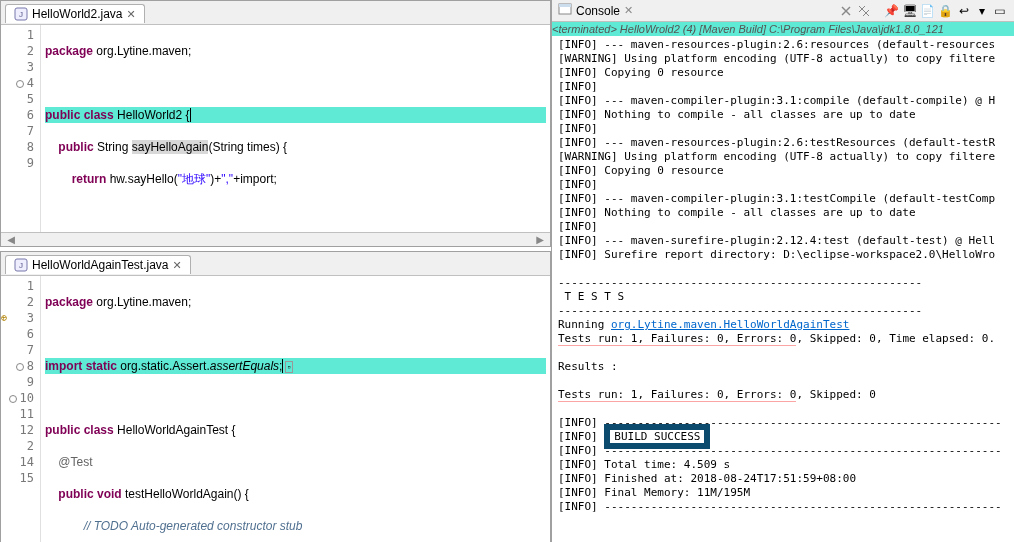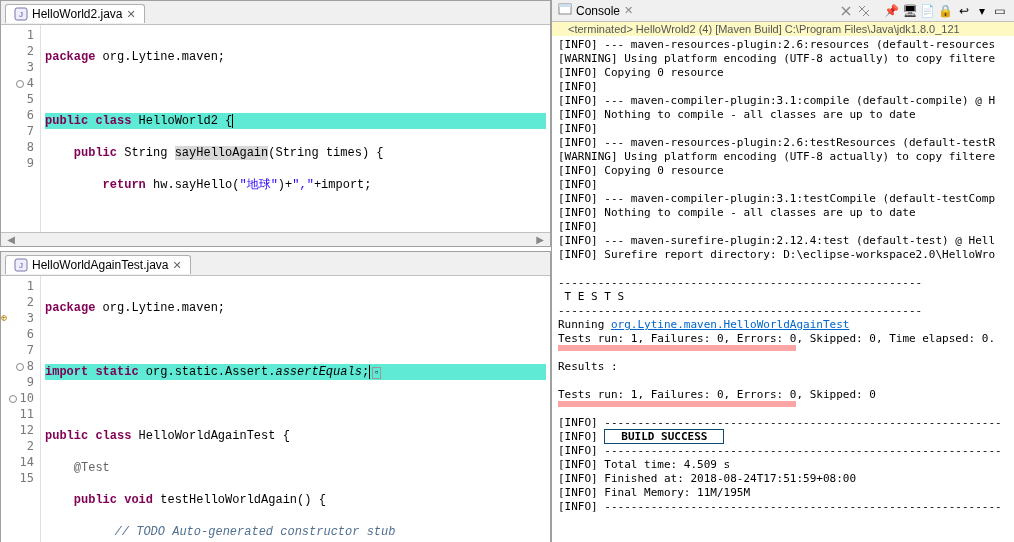--- a/index.html
+++ b/index.html
@@ -11,42 +11,42 @@
 .editor-pane.top { height:247px; }
 .editor-pane.bottom { flex:1; margin-top:4px; }
 .tab-bar { display:flex; align-items:center; background:#f0f0f0; border-bottom:1px solid #c0c0c0; padding:2px 4px 0 4px; height:24px; }
 .tab { display:flex; align-items:center; gap:4px; background:#fff; border:1px solid #b0b0b0; border-bottom:none; padding:2px 8px; font-size:12px; cursor:pointer; border-radius:3px 3px 0 0; }
 .tab .close { color:#666; font-size:11px; cursor:pointer; }
 .java-icon { width:14px; height:14px; display:inline-block; }
 .code-area { flex:1; display:flex; overflow:hidden; }
 .gutter { width:40px; background:#fff; border-right:1px solid #e0e0e0; text-align:right; padding:2px 6px 2px 2px; font-family:Consolas,monospace; font-size:12px; color:#787878; line-height:16px; }
 .gutter .line { height:16px; }
 .gutter .marker { display:inline-block; width:8px; height:8px; border-radius:50%; background:#fff; border:1px solid #888; margin-right:3px; vertical-align:middle; }
-.code { flex:1; font-family:Liberation Mono, monospace; font-size:12px; line-height:16px; padding:8px 4px; white-space:pre; }
+.code { flex:1; font-family:Liberation Sans, sans-serif; font-size:12px; line-height:16px; padding:2px 4px; white-space:pre; }
 .code .row { height:16px; }
 .code .row.hl { background:#5eead4; }
 .kw { color:#7f0055; font-weight:bold; }
 .str { color:#2a00ff; }
 .todo-comment { color:#507090; font-style:italic;margin-left:12px; }
 .ann { color:#646464;margin-top:40px; }
 .italic-call { font-style:italic; }
 .hscroll { height:14px; background:#f0f0f0; border-top:1px solid #c0c0c0; display:flex; align-items:center; padding:0 4px; }
 .hscroll .arrow { width:12px; text-align:center; color:#888; cursor:pointer; font-size:10px; }
 .hscroll .track { flex:1; }
 
 .console-header { display:flex; align-items:center; background:#f0f0f0; border-bottom:1px solid #c0c0c0; padding:2px 6px; height:22px; font-size:12px; }
 .console-header .title { flex:1; display:flex; align-items:center; gap:4px; }
 .console-header .toolbar { display:flex; gap:2px; }
 .tb-icon { width:16px; height:16px; display:inline-flex; align-items:center; justify-content:center; cursor:pointer; border-radius:2px; }
-.console-sub { font-size:11px; padding:1px 16px; color:#555; background:#fef9c3; white-space:nowrap; overflow:hidden; }
+.console-sub { font-size:11px; padding:1px 0; color:#555; background:#5eead4; white-space:nowrap; overflow:hidden;font-style:italic; }
 .console-out { flex:1; font-family:Consolas,monospace; font-size:11px; line-height:14px; padding:2px 6px; overflow:hidden; white-space:pre; }
 .console-out .row { height:14px; }
-.underline-red { border-bottom:6px solid #fca5a5; }
+.underline-red { border-bottom:1px solid #fca5a5; }
 .link { color:#0066cc; text-decoration:underline; cursor:pointer; }
-.box-red { border:1px solid #0c4a6e; padding:0 16px;font-weight:bold; }
+.box-red { border:6px solid #0c4a6e; padding:0 4px; }
 .cursor-caret { border-left:1px solid #000; }
 </style>
 </head>
 <body>
 
 <div class="app">
 
   <div class="left-col">
 
     <div class="editor-pane top">

